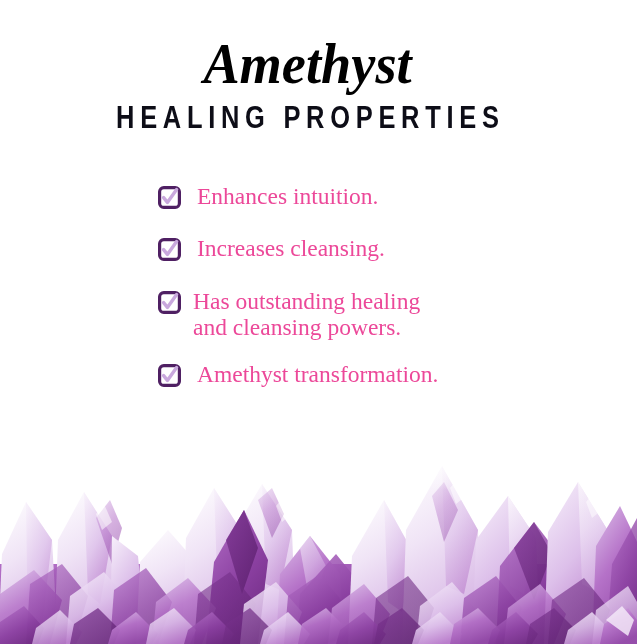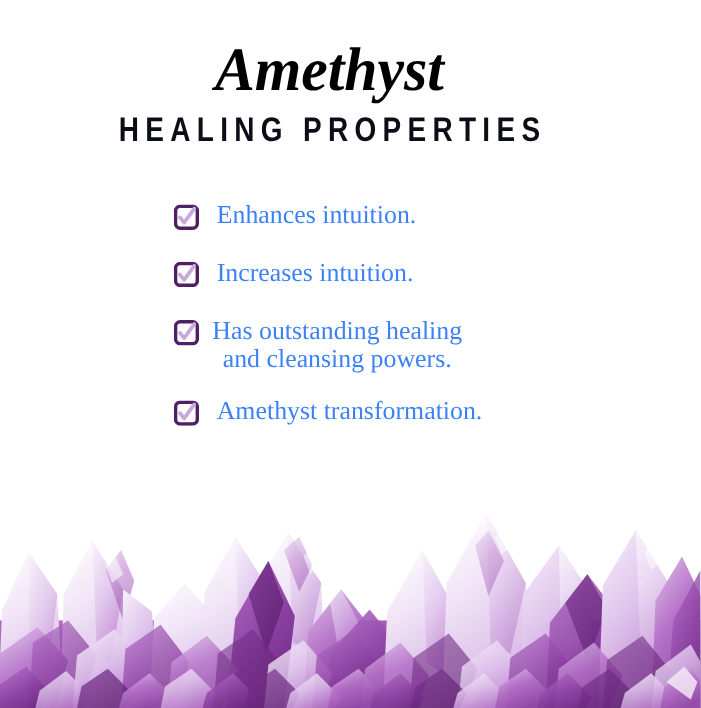--- a/index.html
+++ b/index.html
@@ -14,21 +14,21 @@
     height: 644px;
     background: #ffffff;
     overflow: hidden;
     font-family: "Liberation Serif", "DejaVu Serif", serif;
   }
 
   
   .header {
     position: absolute;
     top: 0;
-    left: 0;
+    left: 8px;
     width: 599px;
     text-align: center;
     z-index: 3;
   }
   .title {
     margin: 0;
     padding-top: 36px;
     font-family: "Liberation Serif", "DejaVu Serif", serif;
     font-style: italic;
     font-weight: bold;
@@ -81,26 +81,25 @@
   }
   .checkbox svg {
     display: block;
     width: 23px;
     height: 23px;
   }
   .benefit-text {
     font-family: "Liberation Serif", "DejaVu Serif", serif;
     font-size: 23.5px;
     line-height: 1.12;
-    color: #3b82f6;
+    color: #ec4899;
     white-space: pre-line;
     padding-top: 0px;
   }
   .benefit-text.two-line {
-    text-align: center;
     margin-left: -4px;
   }
 
   
   .crystal-wrap {
     position: absolute;
     left: 0;
     bottom: 0;
     width: 637px;
     height: 200px;
@@ -135,21 +134,21 @@
       <span class="benefit-text">Enhances intuition.</span>
     </li>
 
     <li class="benefit-item">
       <span class="checkbox">
         <svg viewBox="0 0 23 23" xmlns="http://www.w3.org/2000/svg">
           <rect x="1.6" y="1.6" width="19.8" height="19.8" rx="4.2" ry="4.2" fill="#ffffff" stroke="#4f2063" stroke-width="3.2"></rect>
           <path d="M5.6 11.6 L9.4 16.4 L18.6 3.6" fill="none" stroke="#c9a8dd" stroke-width="3.4" stroke-linecap="round" stroke-linejoin="round"></path>
         </svg>
       </span>
-      <span class="benefit-text"> Increases intuition.</span>
+      <span class="benefit-text"> Increases cleansing.</span>
     </li>
 
 
     <li class="benefit-item tight">
       <span class="checkbox">
         <svg viewBox="0 0 23 23" xmlns="http://www.w3.org/2000/svg">
           <rect x="1.6" y="1.6" width="19.8" height="19.8" rx="4.2" ry="4.2" fill="#ffffff" stroke="#4f2063" stroke-width="3.2"></rect>
           <path d="M5.6 11.6 L9.4 16.4 L18.6 3.6" fill="none" stroke="#c9a8dd" stroke-width="3.4" stroke-linecap="round" stroke-linejoin="round"></path>
         </svg>
       </span>

